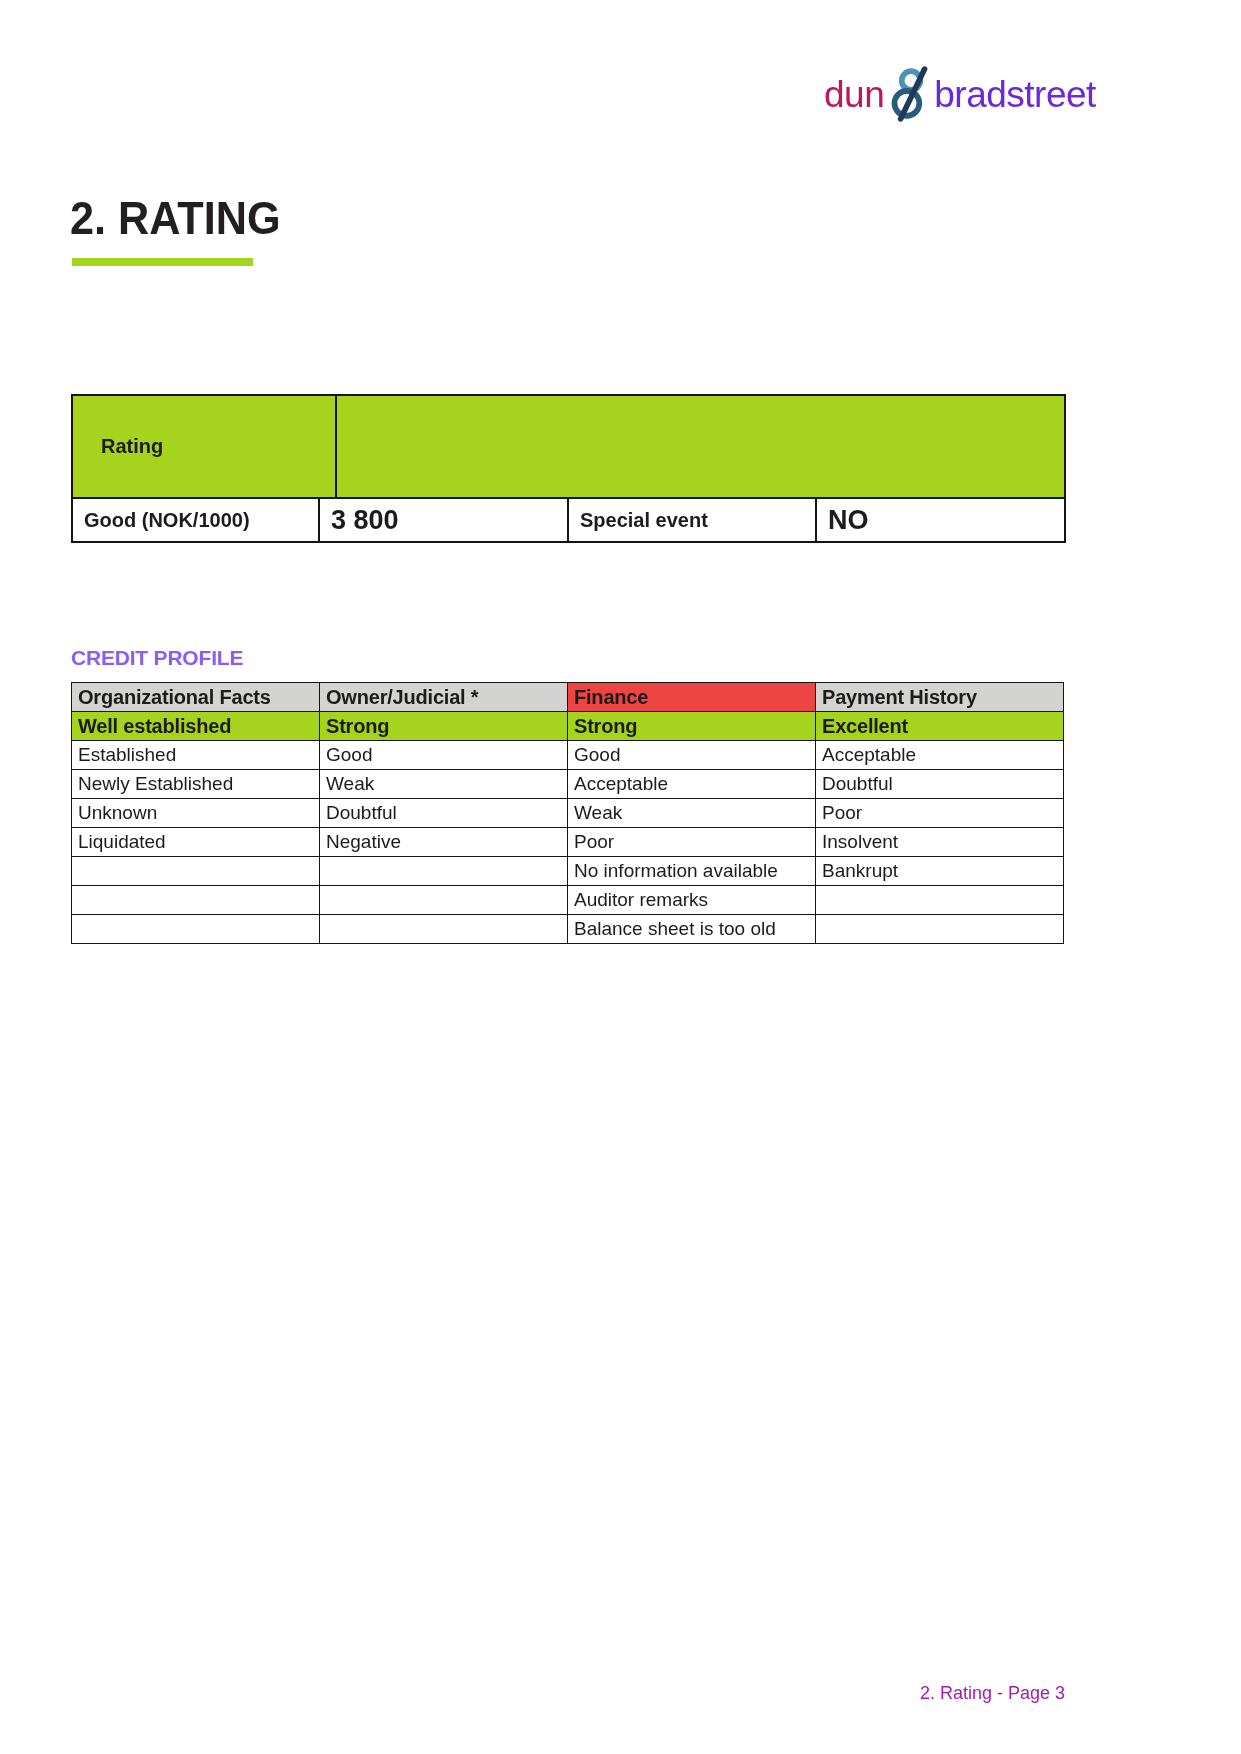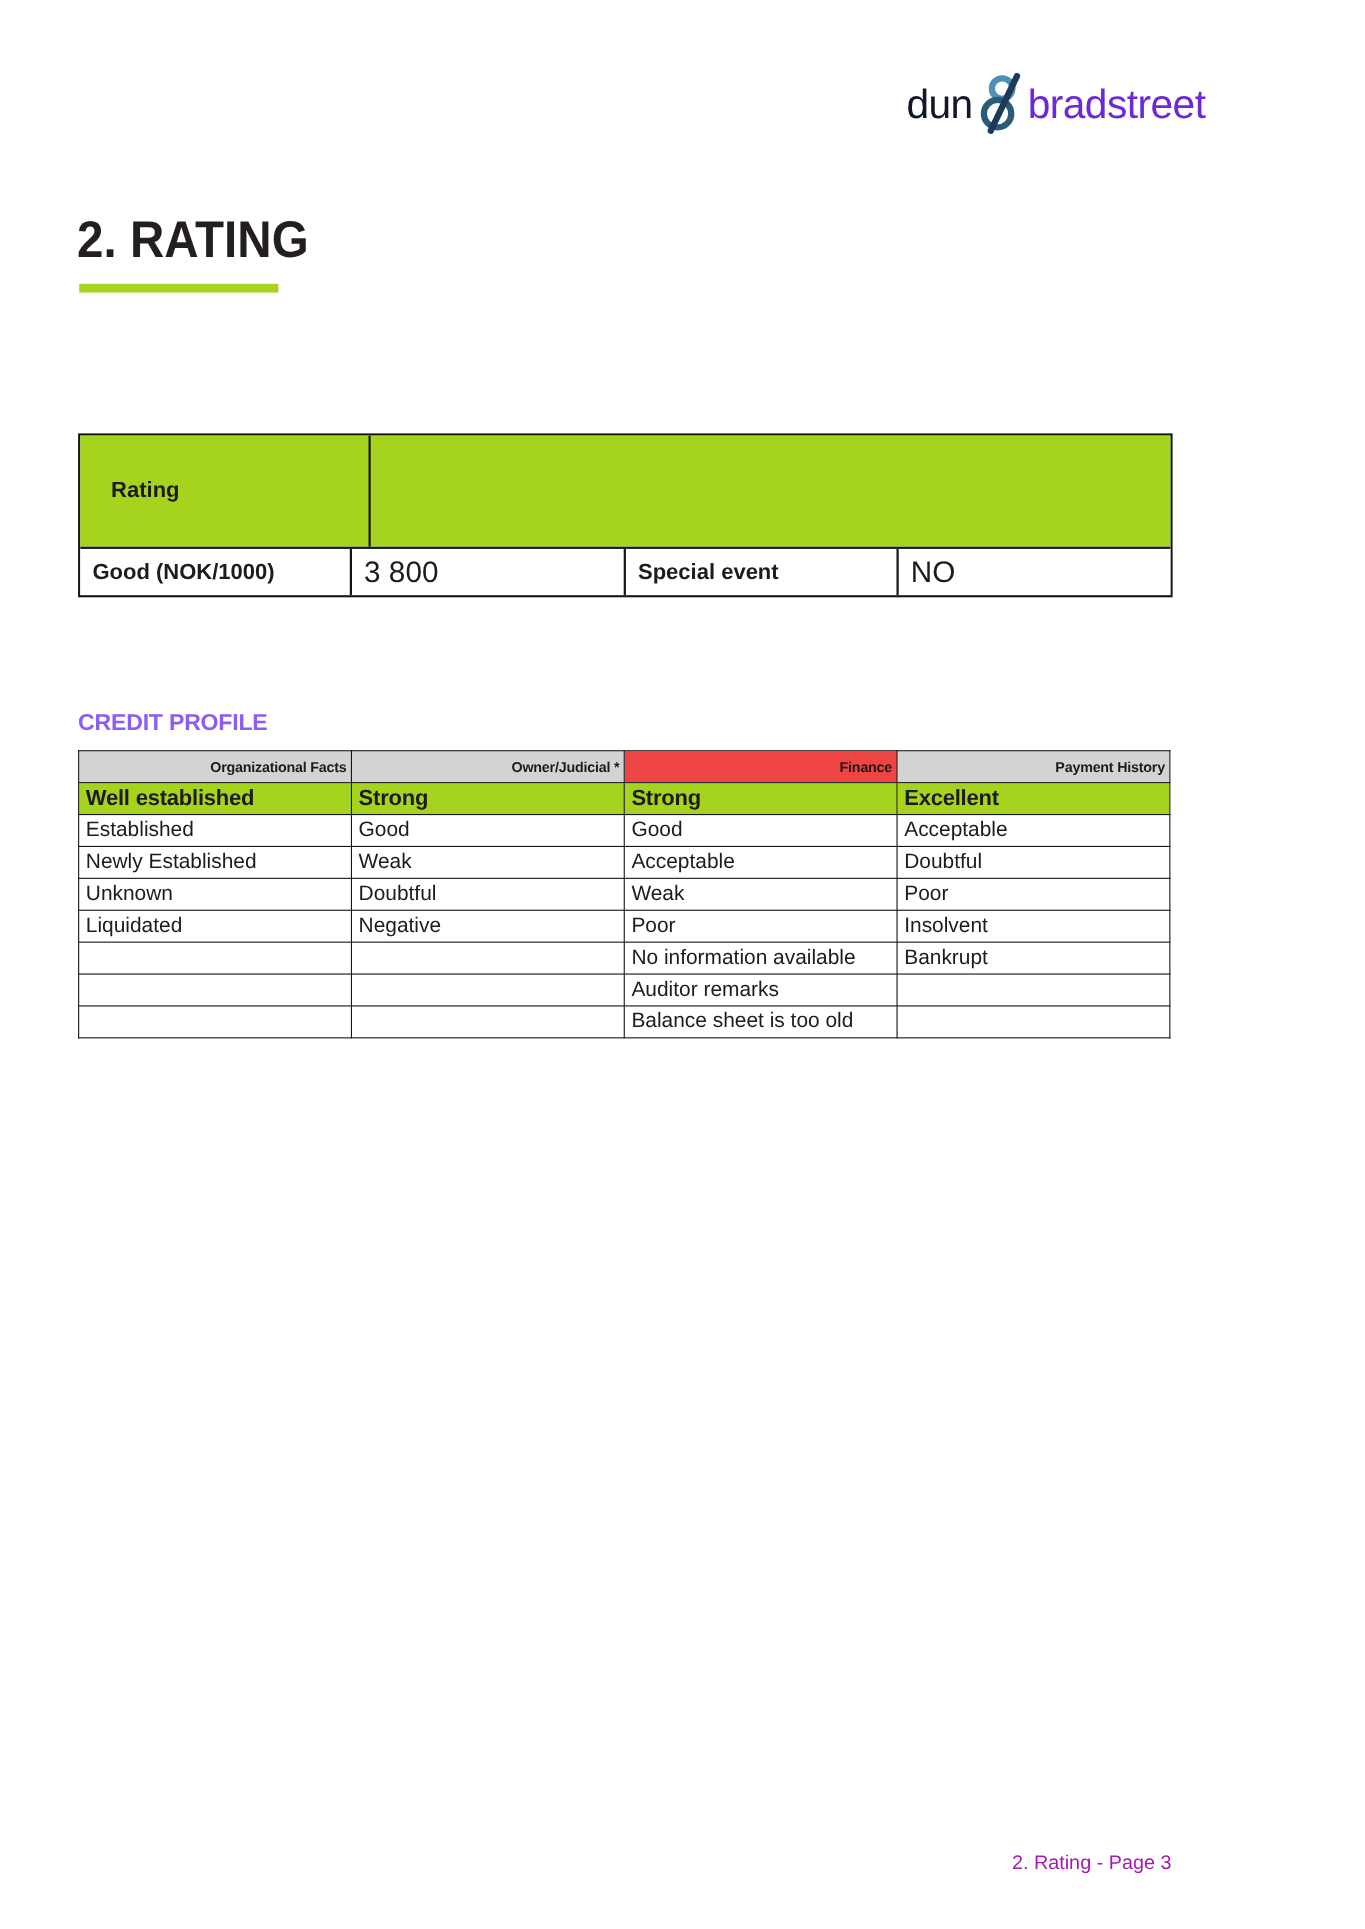--- a/index.html
+++ b/index.html
@@ -7,21 +7,21 @@
     width:1241px; height:1754px;
     background:#ffffff;
     font-family:"Liberation Sans", sans-serif;
     color:#1d1b1c;
   }
   .page { position:relative; width:1241px; height:1754px; overflow:hidden; background:#fff; }
 
   
   .logo { position:absolute; left:824px; top:66px; display:flex; align-items:flex-end; }
   .logo span { font-size:37px; line-height:1; letter-spacing:-0.5px; }
-  .logo-dun  { color:#0f172a; }
+  .logo-dun  { color:#be185d; }
   .logo-brad { color:#6d28d9; }
   .logo-amp  { margin:0 1px -9px 3px; }
 
   
   .page-title {
     position:absolute; left:70px; top:194px; margin:0;
     font-size:47px; font-weight:bold; line-height:1;
     color:#231f20; letter-spacing:0px;
     transform:scaleX(0.92); transform-origin:left top;
     white-space:nowrap;
@@ -35,40 +35,40 @@
     position:absolute; left:71px; top:394px; width:991px;
     border:2px solid #151515;
   }
   .rt-row { display:grid; }
   .rt-row1 { grid-template-columns:247px 1fr; height:101px;padding-left:17px; }
   .rt-row2 { grid-template-columns:247px 249px 248px 1fr; height:42px; border-top:2px solid #151515; background:#fff; }
   .rt-cell { display:flex; align-items:center; padding-left:11px; overflow:hidden; }
   .rt-cell.bordered { border-right:2px solid #151515; }
   .rt-label { font-size:20px; font-weight:bold; }
   .rt-big   { font-size:38px; font-weight:bold; letter-spacing:-0.5px; padding-left:15px; white-space:nowrap; }
-  .rt-val   { font-size:27px; font-weight:normal; }
+  .rt-val   { font-size:27px; font-weight:bold; }
 
   
   .section-heading {
     position:absolute; left:71px; top:646px; margin:0;
     font-size:21px; font-weight:bold; color:#8b5cf6; letter-spacing:-0.2px;
   }
   .credit-table {
     position:absolute; left:71px; top:682px; width:993px;
     border-collapse:collapse; table-layout:fixed;
     font-size:19px;
   }
   .credit-table col { width:25%; }
   .credit-table th, .credit-table td {
     border:1.5px solid #151515;
     height:28px; padding:0 4px 0 6px;
     text-align:left; vertical-align:middle;
     white-space:nowrap; overflow:hidden;
   }
-  .credit-table th { font-size:13px; font-weight:bold; letter-spacing:-0.2px;text-align:right; }
+  .credit-table th { font-size:20px; font-weight:bold; letter-spacing:-0.2px; }
   .credit-table tr.highlight td { font-weight:bold; font-size:20px; letter-spacing:-0.2px; }
 
   
   .page-footer {
     position:absolute; right:176px; top:1683px;
     font-size:18px; color:#a21caf;
   }
 </style>
 </head>
 <body>

